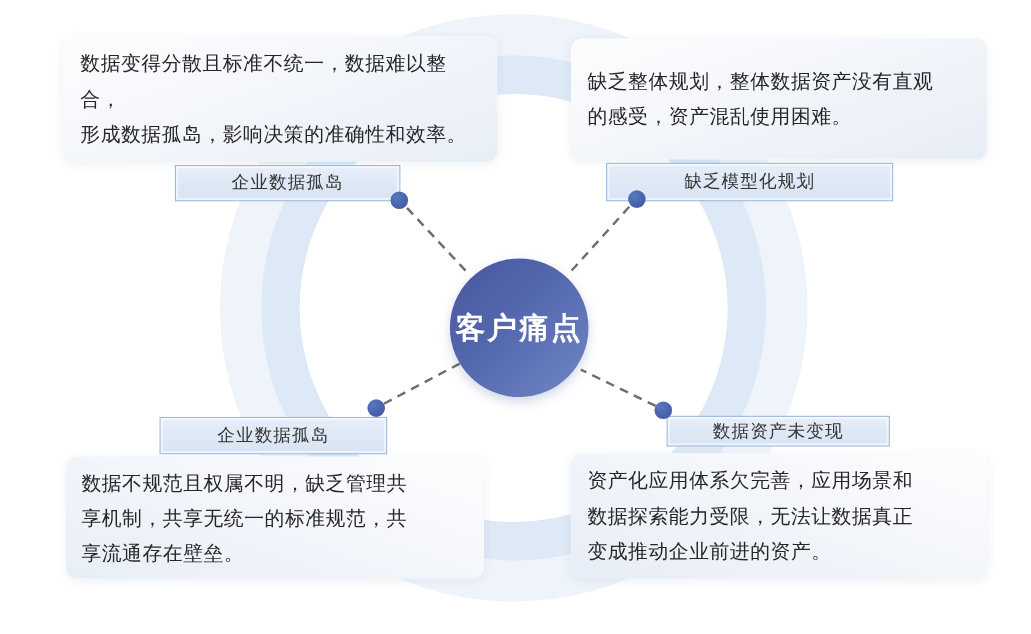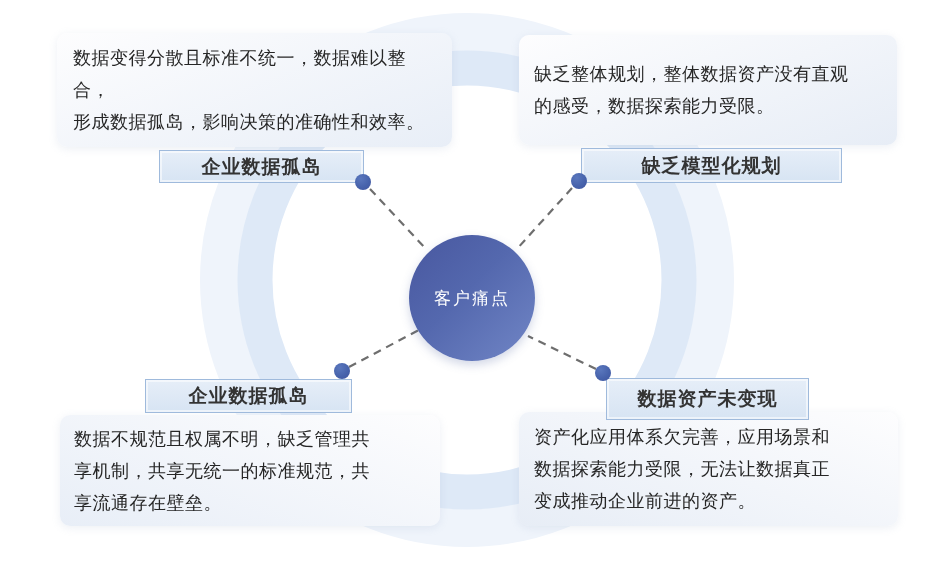--- a/index.html
+++ b/index.html
@@ -32,63 +32,63 @@
   .card.q-bl { left: 48px;  top: 415px; width: 380px; height: 111px; padding: 0 14px;
     background: linear-gradient(200deg, #fdfdfe 0%, #e8eef7 100%); }
   .card.q-br { left: 507px; top: 412px; width: 379px; height: 114px; padding: 0 15px;
     background: linear-gradient(200deg, #fdfdfe 0%, #e7edf6 100%); }
   .pill {
     position: absolute; z-index: 3;
     background: linear-gradient(180deg, #e6eef8 0%, #d7e4f3 100%);
     border: 1px solid #9fbadc;
     box-shadow: inset 0 0 0 2px rgba(255,255,255,0.55);
     display: flex; align-items: center; justify-content: center;
-    font-size: 19px; color: #333333; letter-spacing: 1px; font-weight: bold;
+    font-size: 16px; color: #333333; letter-spacing: 1px;
   }
   .pill.p-tl { left: 147px; top: 150px; width: 205px; height: 33px; }
-  .pill.p-tr { left: 569px; top: 148px; width: 261px; height: 35px; }
+  .pill.p-tr { left: 539px; top: 148px; width: 261px; height: 35px; }
   .pill.p-bl { left: 133px; top: 379px; width: 207px; height: 34px; }
-  .pill.p-br { left: 594px; top: 378px; width: 203px; height: 42px; }
+  .pill.p-br { left: 594px; top: 378px; width: 203px; height: 28px; }
   .connector-layer { z-index: 4; }
   .dot {
     position: absolute; z-index: 5; width: 16px; height: 16px; border-radius: 50%;
     background: radial-gradient(circle at 35% 30%, #5a77bd 0%, #4763ac 55%, #3f549e 100%);
   }
   .dot.d-tl { left: 343px; top: 174px; }
   .dot.d-tr { left: 559px; top: 173px; }
   .dot.d-bl { left: 322px; top: 363px; }
   .dot.d-br { left: 583px; top: 365px; }
   .center-circle {
     position: absolute; z-index: 6;
     left: 397px; top: 235px; width: 126px; height: 126px; border-radius: 50%;
     background: linear-gradient(135deg, #48579f 0%, #5468ae 45%, #7186c6 100%);
     display: flex; align-items: center; justify-content: center;
     box-shadow: 0 4px 10px rgba(80,100,160,0.25);
   }
   .center-circle span {
-    color: #ffffff; font-size: 17px; font-weight: normal; letter-spacing: 2px;
+    color: #ffffff; font-size: 27px; font-weight: bold; letter-spacing: 2px;
   }
 </style>
 </head>
 <body>
 
 <div class="stage">
 
   <svg class="ring-layer" viewBox="0 0 937 576" aria-hidden="true">
     <circle cx="455" cy="280" r="248" fill="none" stroke="#EFF4FB" stroke-width="38"></circle>
     <circle cx="455" cy="280" r="212" fill="none" stroke="#DEE9F7" stroke-width="35"></circle>
   </svg>
 
   <div class="card q-tl">
     <div class="card-text">数据变得分散且标准不统一，数据难以整合，
 形成数据孤岛，影响决策的准确性和效率。</div>
   </div>
   <div class="card q-tr">
     <div class="card-text">缺乏整体规划，整体数据资产没有直观
-的感受，数据探索能力受限。</div>
+的感受，资产混乱使用困难。</div>
   </div>
   <div class="card q-bl">
     <div class="card-text">数据不规范且权属不明，缺乏管理共
 享机制，共享无统一的标准规范，共
 享流通存在壁垒。</div>
   </div>
   <div class="card q-br">
     <div class="card-text">资产化应用体系欠完善，应用场景和
 数据探索能力受限，无法让数据真正
 变成推动企业前进的资产。</div>

